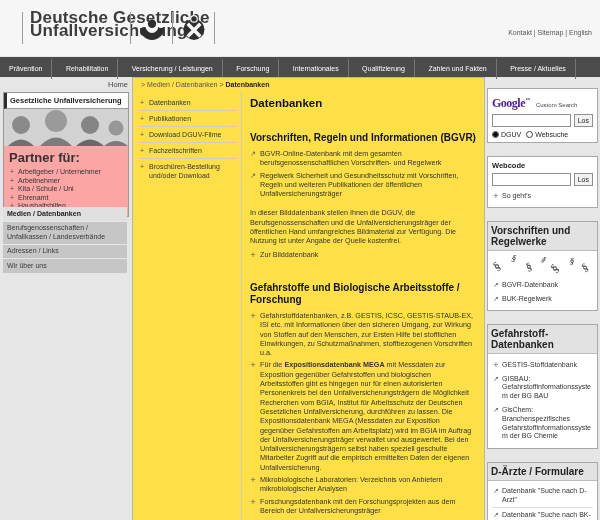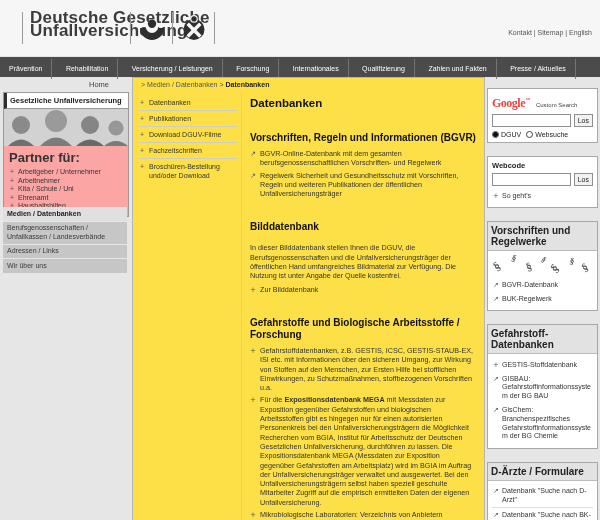--- a/index.html
+++ b/index.html
@@ -11,21 +11,21 @@
   .hdr-title{position:absolute;left:30px;top:11px;font-size:17px;font-weight:bold;
              color:#3c3c3c;line-height:13px;letter-spacing:.2px;}
   .hdr-links{position:absolute;right:8px;top:29px;font-size:7px;color:#555;}
   .logo{position:absolute;top:14px;width:28px;height:28px;}
   
   .nav{position:absolute;left:0;top:57px;width:600px;height:20px;background:#4b4b4b;
        white-space:nowrap;}
   .nav-item{display:inline-block;height:20px;line-height:20px;padding:0 9px;
             border-right:1px solid #747474;color:#fff;font-size:7px;cursor:pointer;}
   
-  .home-link{position:absolute;left:70px;top:80px;width:58px;text-align:center;
+  .home-link{position:absolute;left:70px;top:80px;width:58px;text-align:right;
              font-size:7.5px;color:#444;cursor:pointer;}
   
   .pbox{position:absolute;left:3px;top:92px;width:124px;background:#fca5a5;
         border:1px solid #999;}
   .pbox-title{background:#fff;border-bottom:1px solid #999;border-left:3px solid #2e2e2e;
               font-size:7.5px;font-weight:bold;color:#222;padding:3px 2px 3px 3px;}
   .pbox-photo{display:block;width:100%;height:37px;}
   .pbox-body{padding:4px 4px 5px 5px;}
   .pbox-partner{font-size:13px;font-weight:bold;margin-bottom:3px;}
   .pitem{font-size:7px;line-height:8.6px;padding-left:9px;position:relative;cursor:pointer;}
@@ -51,21 +51,21 @@
   .li{font-size:7.2px;line-height:9.3px;padding-left:10px;position:relative;
       margin-bottom:3px;cursor:pointer;}
   .li .mk{position:absolute;left:0;top:0;color:#555;font-family:"DejaVu Sans",sans-serif;}
   
   .sidebar{position:absolute;left:487px;top:88px;width:111px;}
   .sbox{background:#fff;border:1px solid #a8a8a8;margin-bottom:13px;padding:4px;
         box-sizing:border-box;}
   .sbox-hdr{background:#e2e2e2;font-size:10px;font-weight:bold;color:#222;
             padding:3px 3px;margin:-4px -4px 4px -4px;border-bottom:1px solid #bbb;}
   .glogo{font-family:"Liberation Serif","DejaVu Serif",serif;font-size:12px;
-         font-weight:bold;color:#ef4444;letter-spacing:-.5px;}
+         font-weight:bold;color:#4c1d95;letter-spacing:-.5px;}
   .gsub{font-size:6px;color:#444;margin-left:2px;}
   .inrow{display:flex;align-items:center;margin-top:3px;}
   .tinput{flex:1;height:11px;border:1px solid #8f8f8f;background:#fff;min-width:0;
           font-size:7px;padding:0 2px;}
   .btn-los{margin-left:3px;height:13px;border:1px solid #8f8f8f;background:#f2f2f2;
            font-size:7px;line-height:11px;padding:0 3px;cursor:pointer;
            font-family:inherit;color:#222;}
   .radios{display:flex;align-items:center;margin-top:4px;font-size:7px;color:#222;}
   .radio{width:7px;height:7px;border:1px solid #444;border-radius:50%;margin-right:2px;
          box-sizing:border-box;cursor:pointer;background:#fff;}
@@ -205,21 +205,20 @@
     <div class="h2">Vorschriften, Regeln und Informationen (BGVR)</div>
     <div class="li">
       <span class="mk">↗</span>
       <span>BGVR-Online-Datenbank mit dem gesamten berufsgenossenschaftlichen Vorschriften- und Regelwerk</span>
     </div>
     <div class="li">
       <span class="mk">↗</span>
       <span>Regelwerk Sicherheit und Gesundheitsschutz mit Vorschriften, Regeln und weiteren Publikationen der öffentlichen Unfallversicherungsträger</span>
     </div>
 
-    <div class="h2">Bilddatenbank</div>
     <div class="para">In dieser Bilddatenbank stellen Ihnen die DGUV, die Berufsgenossenschaften und die Unfallversicherungsträger der öffentlichen Hand umfangreiches Bildmaterial zur Verfügung. Die Nutzung ist unter Angabe der Quelle kostenfrei.</div>
     <div class="li">
       <span class="mk">+</span>
       <span>Zur Bilddatenbank</span>
     </div>
 
     <div class="h2">Gefahrstoffe und Biologische Arbeitsstoffe / Forschung</div>
     <div class="li">
       <span class="mk">+</span>
       <span>Gefahrstoffdatenbanken, z.B. GESTIS, ICSC, GESTIS-STAUB-EX, ISI etc. mit Informationen über den sicheren Umgang, zur Wirkung von Stoffen auf den Menschen, zur Ersten Hilfe bei stofflichen Einwirkungen, zu Schutzmaßnahmen, stoffbezogenen Vorschriften u.a.</span>
@@ -227,20 +226,21 @@
     <div class="li">
       <span class="mk">+</span>
       <span>Für die </span><b>Expositionsdatenbank MEGA</b><span> mit Messdaten zur Exposition gegenüber Gefahrstoffen und biologischen Arbeitsstoffen gibt es hingegen nur für einen autorisierten Personenkreis bei den Unfallversicherungsträgern die Möglichkeit Recherchen vom BGIA, Institut für Arbeitsschutz der Deutschen Gesetzlichen Unfallversicherung, durchführen zu lassen. Die Expositionsdatenbank MEGA (Messdaten zur Exposition gegenüber Gefahrstoffen am Arbeitsplatz) wird im BGIA im Auftrag der Unfallversicherungsträger verwaltet und ausgewertet. Bei den Unfallversicherungsträgern selbst haben speziell geschulte Mitarbeiter Zugriff auf die empirisch ermittelten Daten der eigenen Unfallversicherung.</span>
     </div>
     <div class="li">
       <span class="mk">+</span>
       <span>Mikrobiologische Laboratorien: Verzeichnis von Anbietern mikrobiologischer Analysen</span>
     </div>
     <div class="li">
       <span class="mk">+</span>
+      <span>Forschungsdatenbank mit den Forschungsprojekten aus dem Bereich der Unfallversicherungsträger</span>
     </div>
   </div>
 </div>
 
 <div class="sidebar">
 
   <div class="sbox">
     <div>
       <span class="glogo">Google</span><sup class="glogo" style="font-size:5px">™</sup>
       <span class="gsub">Custom Search</span>

